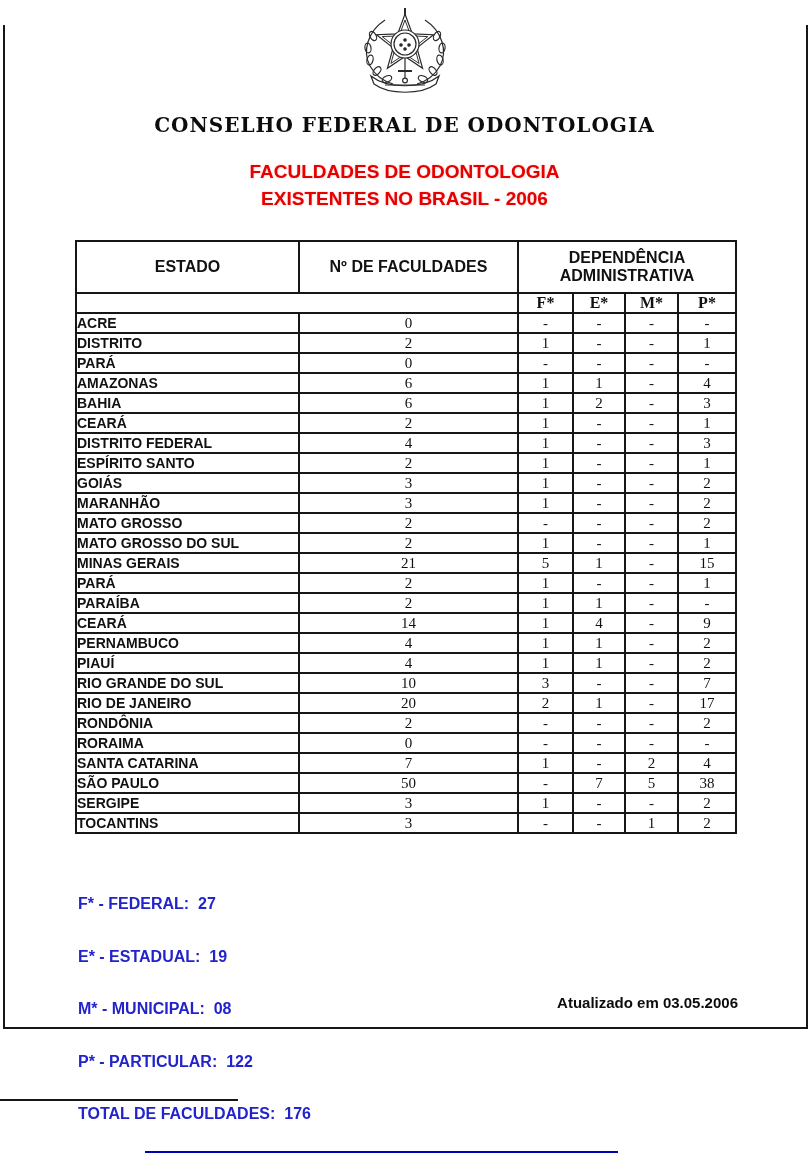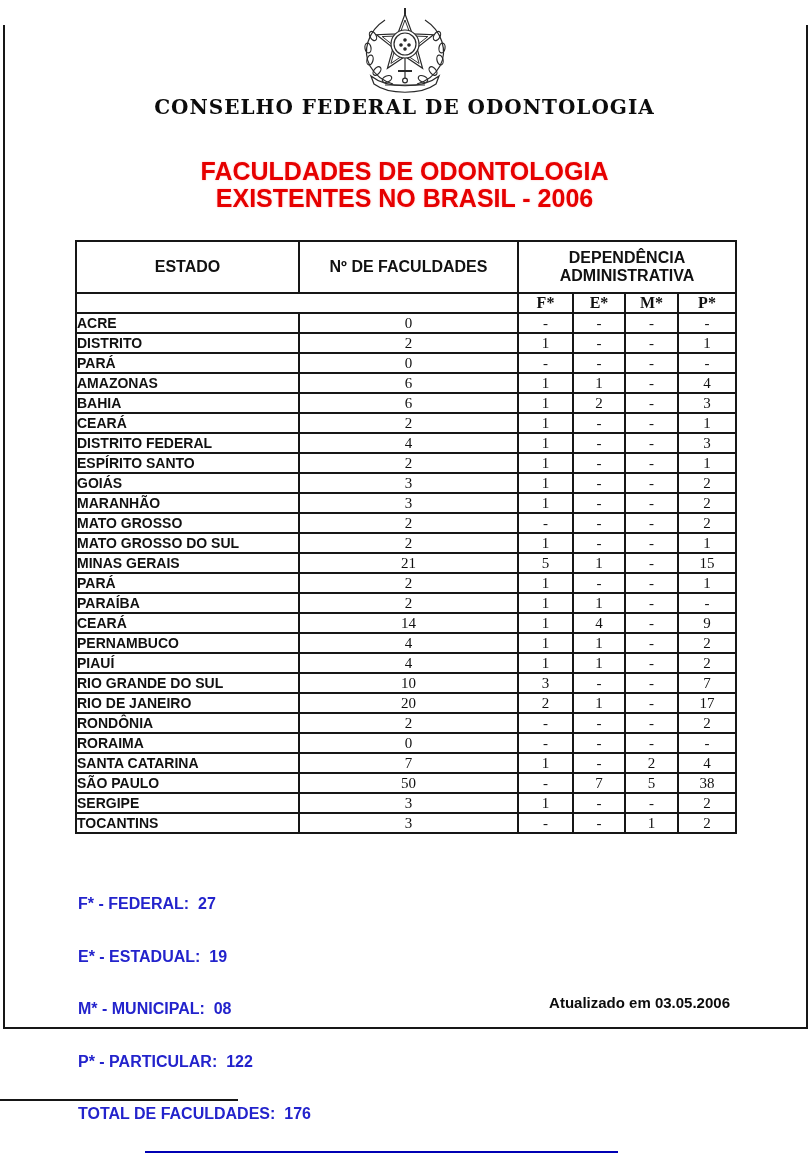--- a/index.html
+++ b/index.html
@@ -16,30 +16,30 @@
     position:absolute;left:3px;top:25px;width:801px;height:1002px;
     border-left:2px solid #161616;
     border-right:2px solid #161616;
     border-bottom:2px solid #161616;
     pointer-events:none;
   }
   .crest{
     position:absolute;top:6px;left:50%;transform:translateX(-50%);
   }
   .org-name{
-    position:absolute;top:95px;left:0;width:100%;
+    position:absolute;top:113px;left:0;width:100%;
     text-align:center;
     font-family:"DejaVu Serif", serif;
     font-weight:bold;font-size:20px;letter-spacing:1px;
     color:#0c0c0c;
   }
   .doc-title{
     position:absolute;top:158px;left:0;width:100%;
     text-align:center;
-    font-weight:bold;font-size:25px;line-height:27px;
+    font-weight:bold;font-size:19px;line-height:27px;
     color:#e60000;
     text-shadow:0 0 2px rgba(255,60,60,.35);
   }
   table.fac{
     position:absolute;left:75px;top:240px;
     border-collapse:collapse;table-layout:fixed;
     width:660px;
     border-radius:29px;
   }
   table.fac th, table.fac td{
@@ -64,21 +64,21 @@
   td.num{
     font-family:"Liberation Serif", serif;
     font-size:15px;text-align:center;
   }
   .legend{
     position:absolute;left:78px;top:860px;
     font-size:16px;font-weight:bold;line-height:17.5px;
     white-space:pre;
   }
   .updated{
-    position:absolute;top:994px;right:79px;
+    position:absolute;top:994px;right:71px;
     font-size:15px;font-weight:bold;color:#0c0c0c;
   }
   .footnote-rule{
     position:absolute;left:0;top:1099px;width:238px;height:0;
     border-top:2px solid #161616;
   }
   .footer-link-underline{
     position:absolute;left:145px;top:1151px;width:473px;height:0;
     border-top:2px solid #0000b4;
     cursor:pointer;

